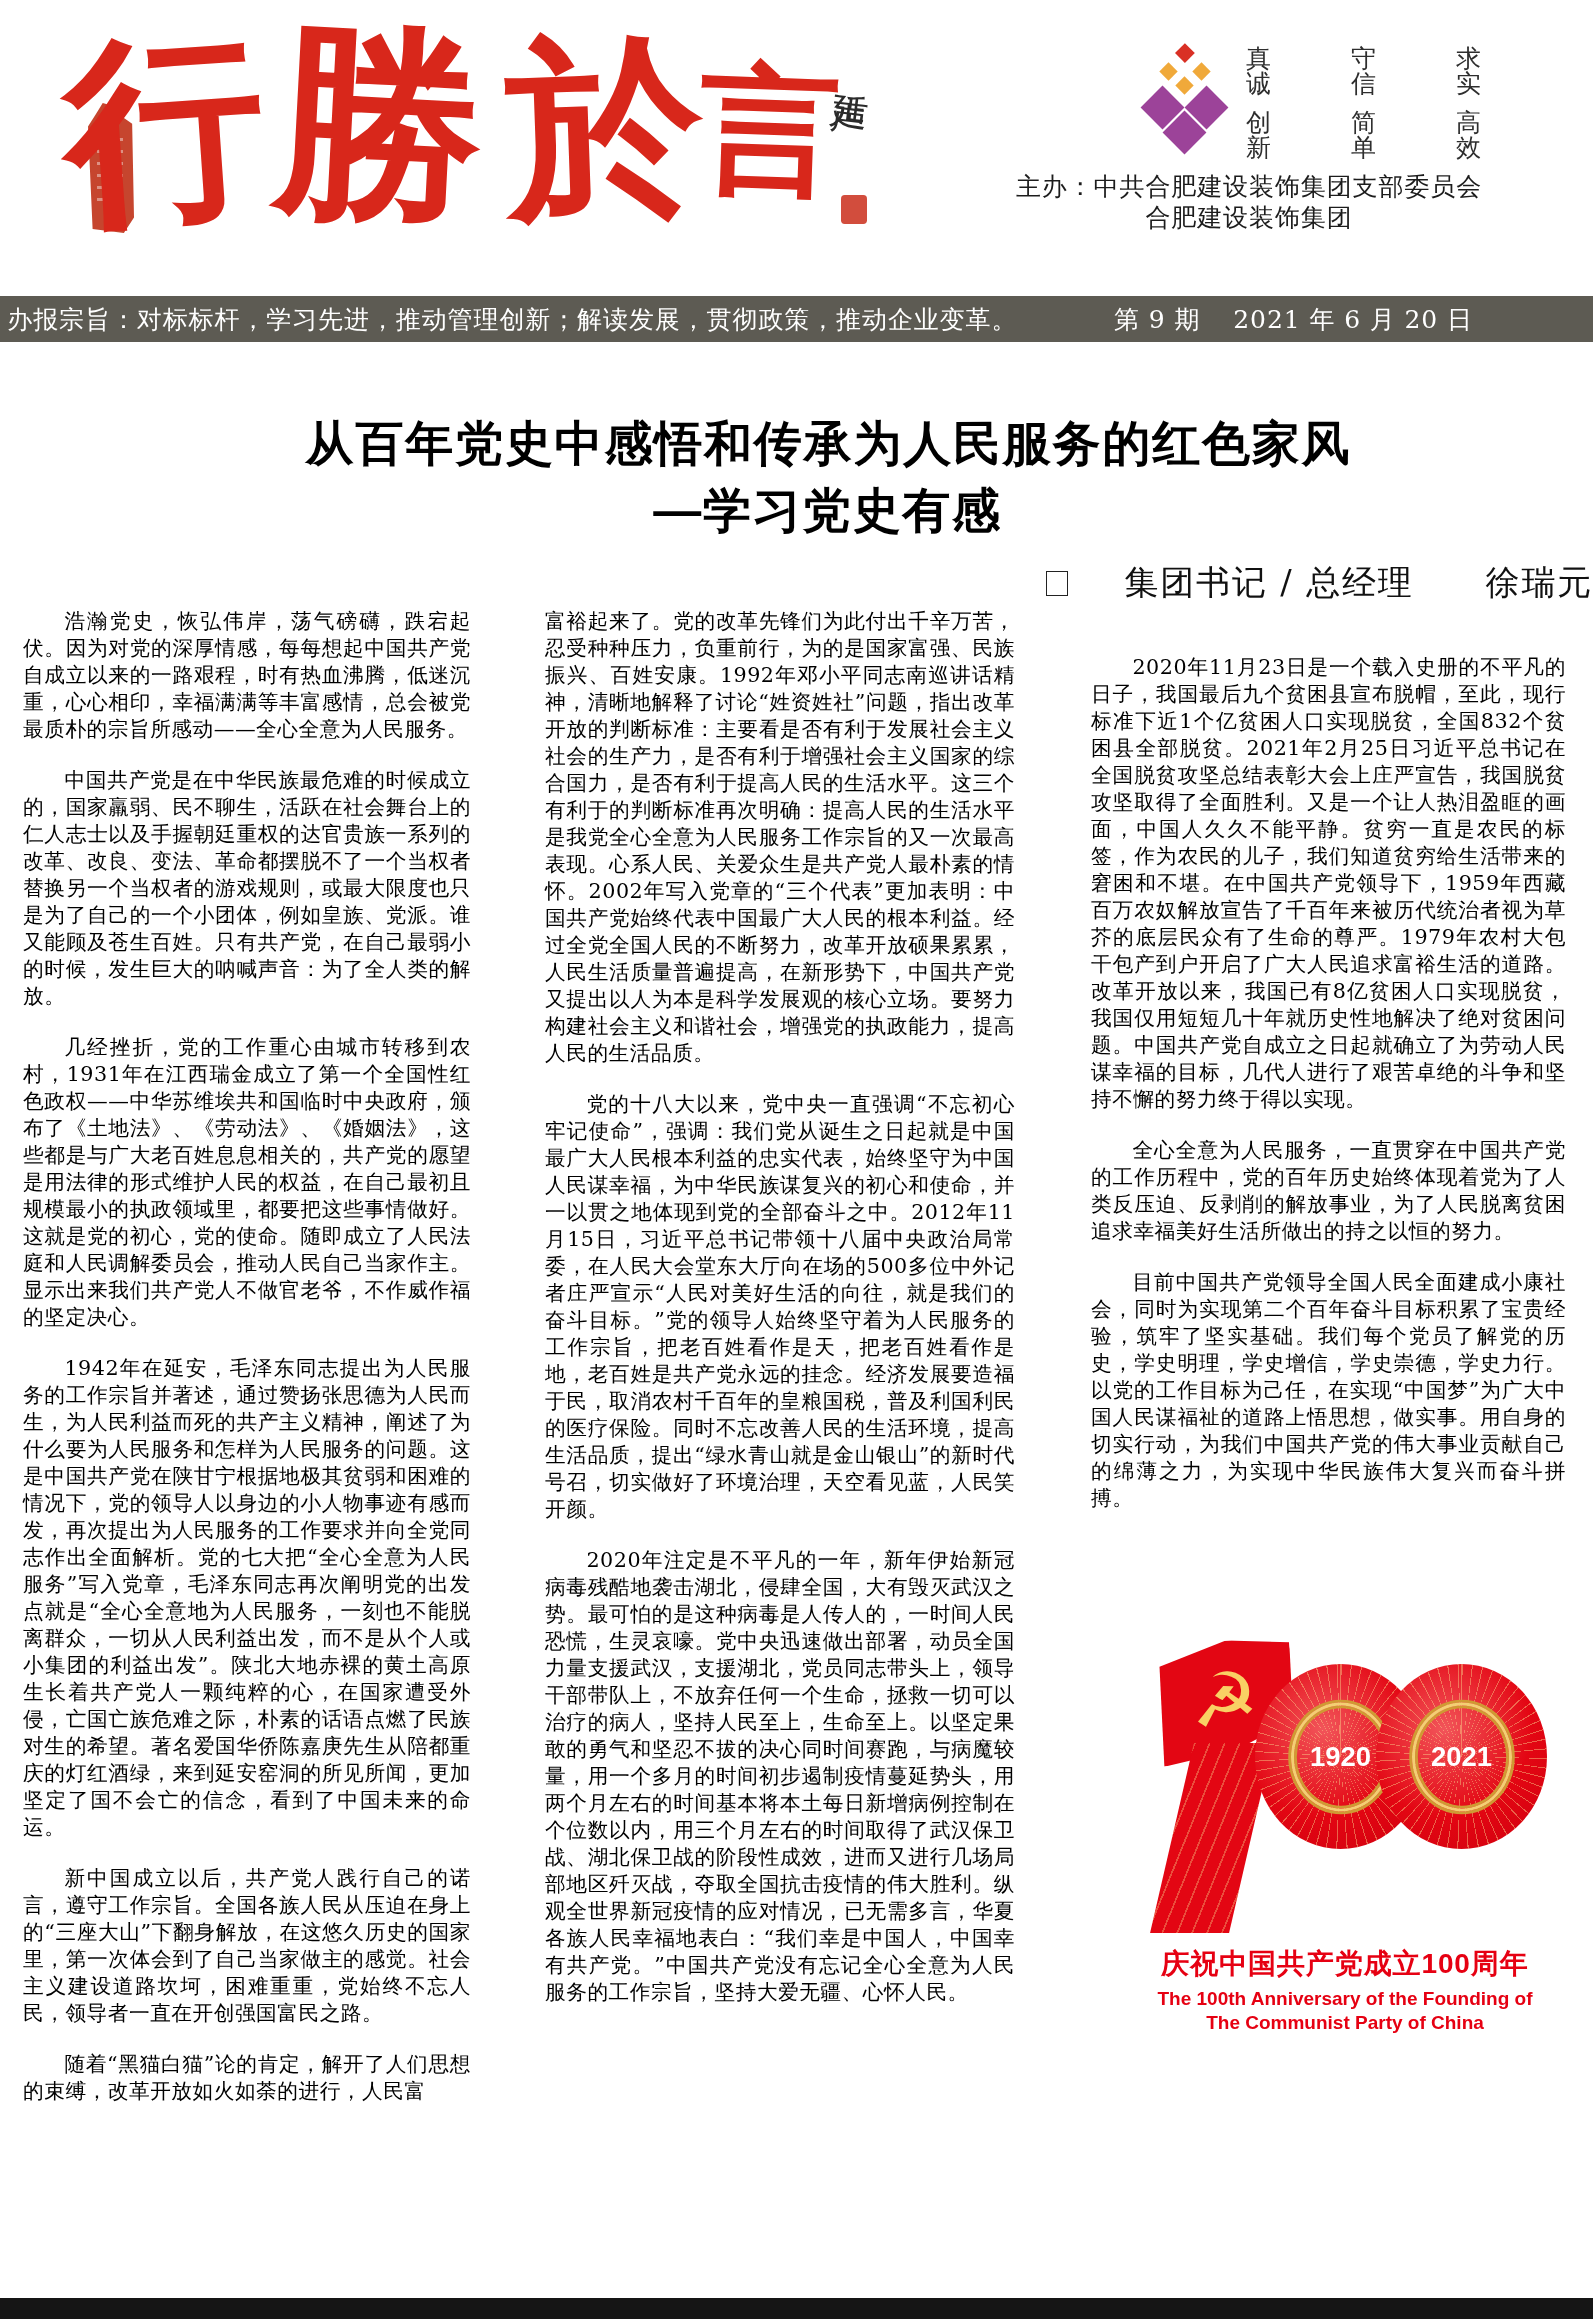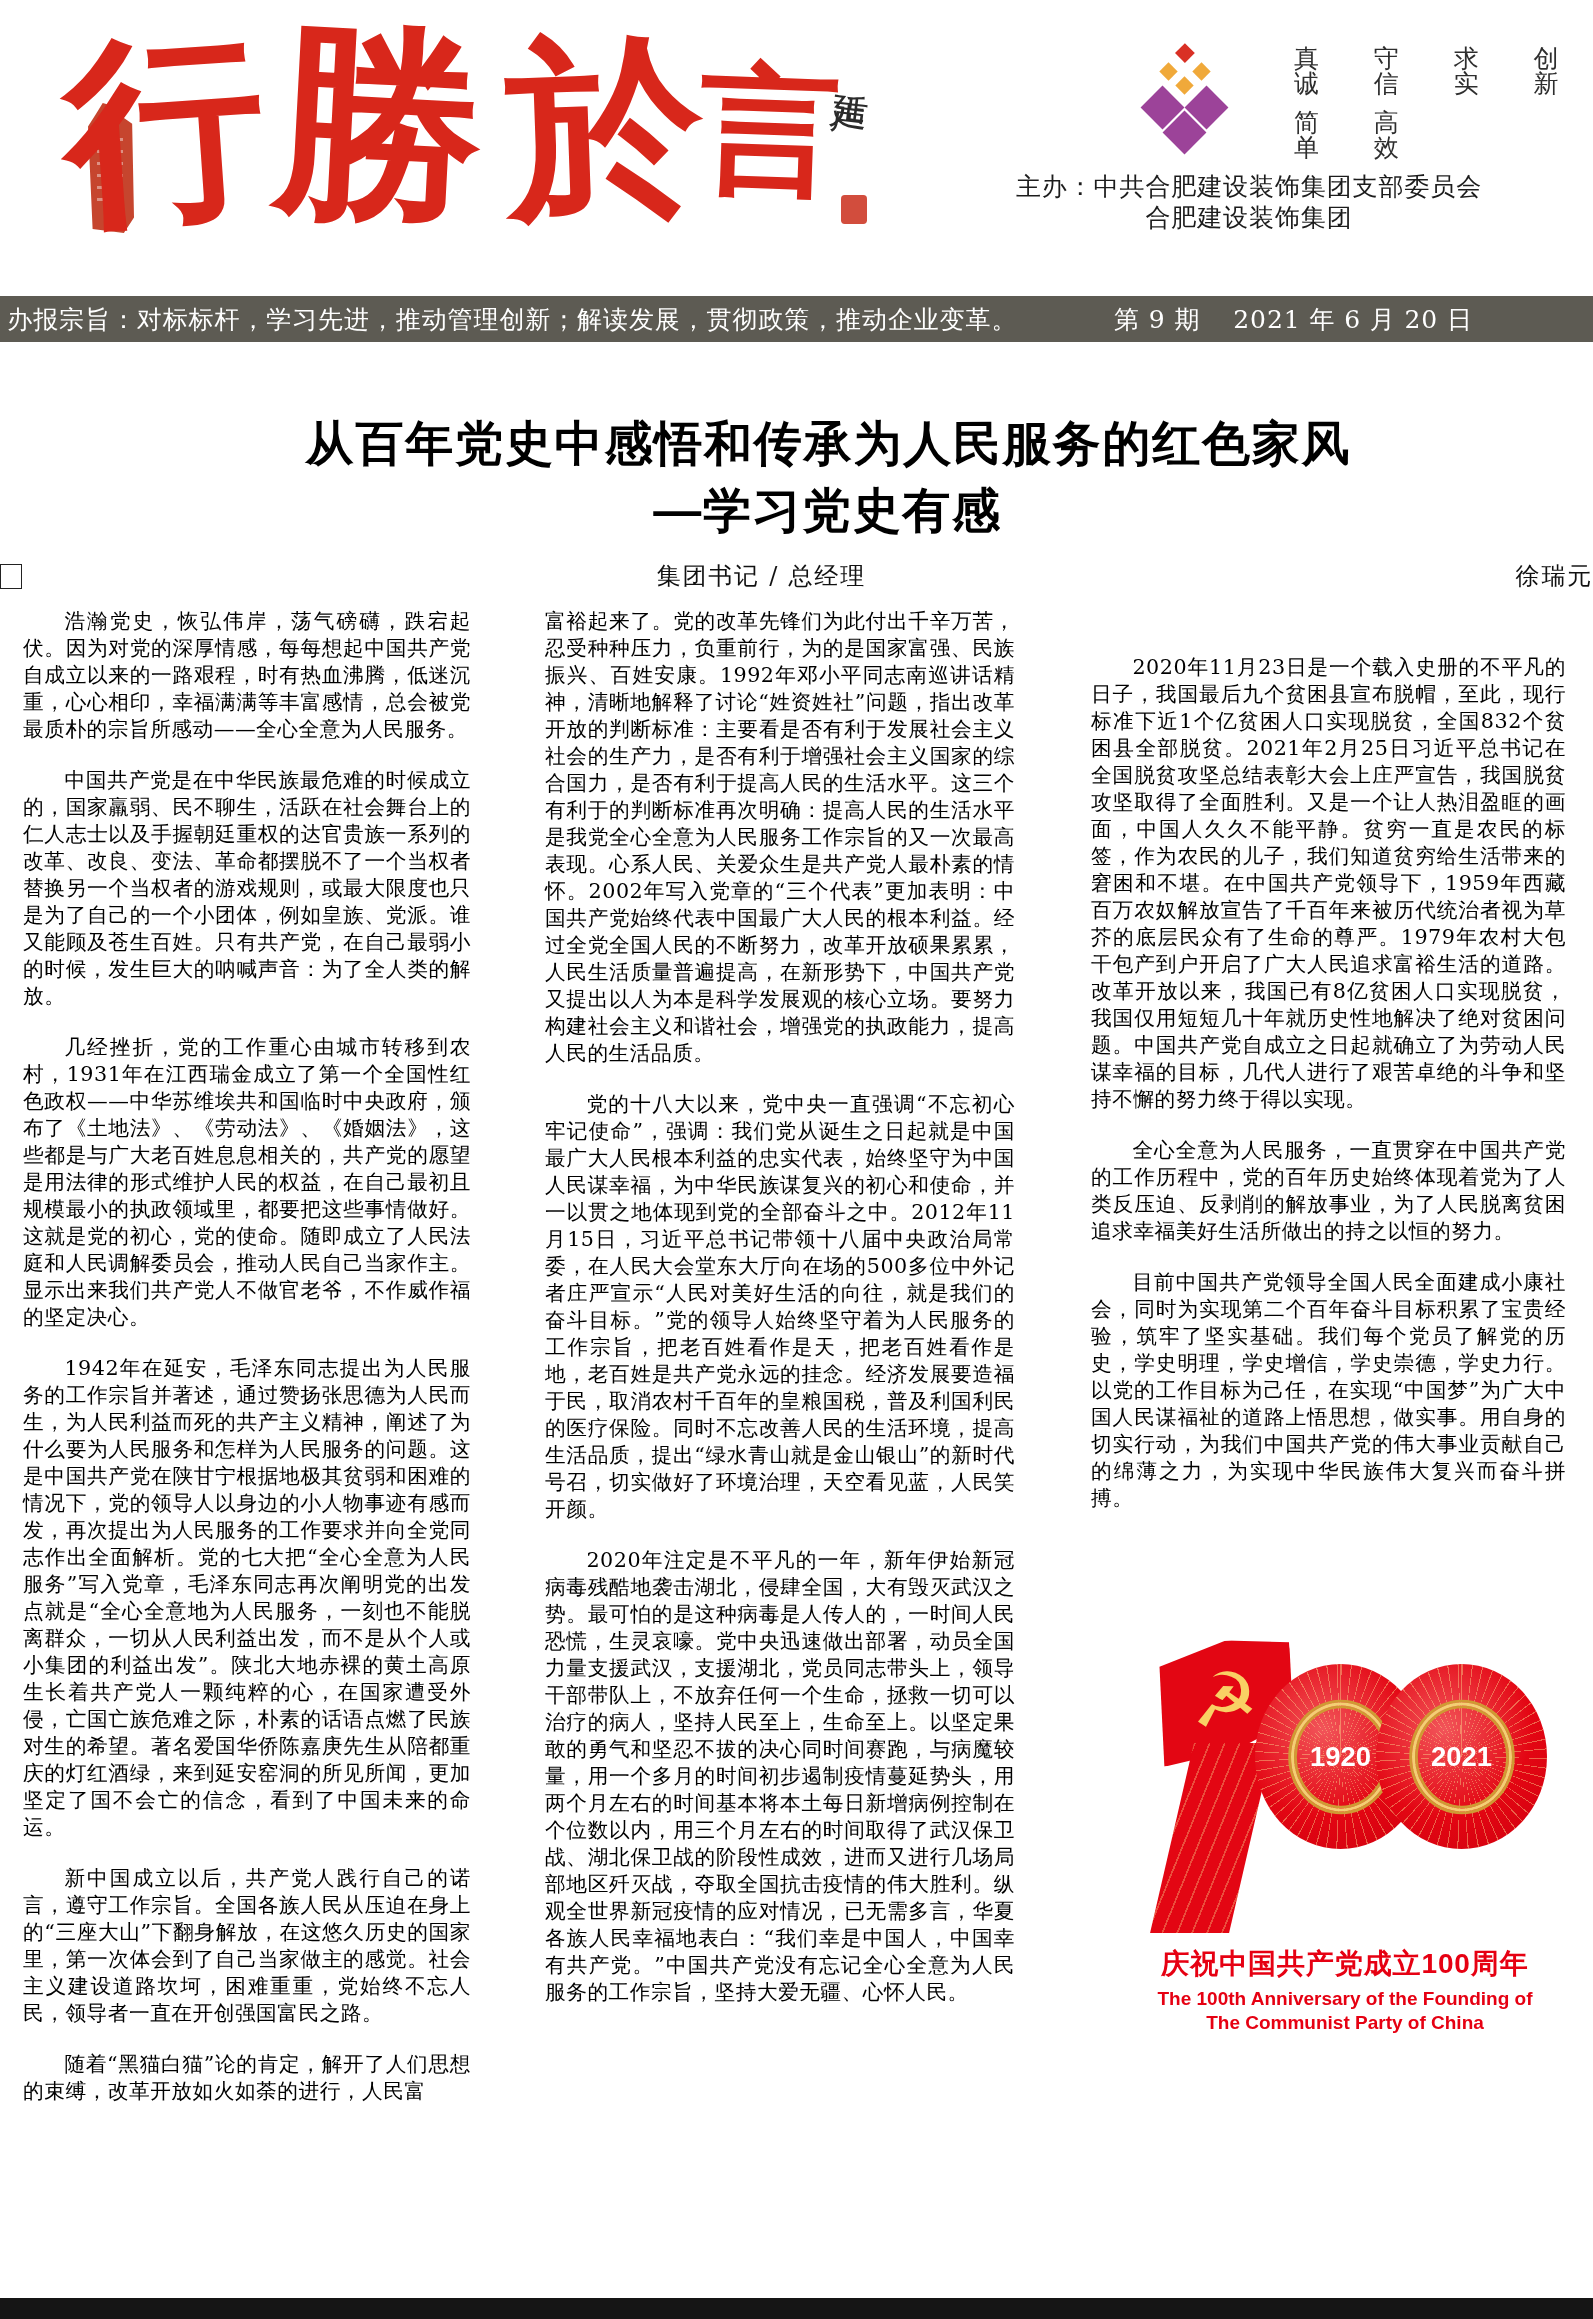--- a/index.html
+++ b/index.html
@@ -45,22 +45,22 @@
   .d-red { left:39px; top:0;    width:13.8px; height:13.8px; background:#d93025; }
   .d-y1  { left:23px; top:19px; width:13px; height:13px; background:#f0a93a; }
   .d-y2  { left:56px; top:19px; width:13px; height:13px; background:#f0a93a; }
   .d-yc  { left:39px; top:33px; width:13px; height:13px; background:#f0a93a; }
   .d-p1  { left:8.3px;  top:46px; width:31px; height:31px; background:#9c4399; }
   .d-p2  { left:52px; top:46px; width:31px; height:31px; background:#9c4399; }
   .d-p3  { left:30px; top:71px; width:31px; height:31px; background:#9c4399; }
 
   .motto {
     position:absolute; left:1246px; top:46px; width:262px;
-    display:grid; grid-template-columns:1fr 1fr 1fr 1fr; column-gap:53px; row-gap:13.8px;
-    font-size:25px; line-height:1; color:#2e2e2e; letter-spacing:1.8px;margin-left:48px;
+    display:grid; grid-template-columns:1fr 1fr 1fr; column-gap:53px; row-gap:13.8px;
+    font-size:25px; line-height:1; color:#2e2e2e; letter-spacing:1.8px;
   }
 
   .org {
     position:absolute; left:955px; top:173px; width:588px; text-align:center;
     font-size:25px; color:#1c1c1c; line-height:1.12; letter-spacing:0.9px;
   }
   .org .l2 { margin-top:2.8px; }
   .org .l3 { margin-top:5.5px; }
 
   
@@ -76,22 +76,22 @@
   .title-line {
     position:absolute; left:0; width:1593px; text-align:center;
     font-family:"Liberation Sans", sans-serif; font-weight:700; color:#000;
     font-size:48px; letter-spacing:1.8px; line-height:1.1;
   }
   .title1 { top:418px;padding-left:32px; }
   .title2 { top:485px; transform:translateX(31px); }
 
   .byline {
     position:absolute; left:0; top:560px; width:1593px;
-    display:flex; justify-content:space-between; align-items:center;
-    font-size:24px; color:#111; letter-spacing:1.8px;
+    display:flex; justify-content:flex-end; align-items:center;
+    font-size:34px; color:#111; letter-spacing:1.8px;
   }
   .byline .sq { width:20px; height:23px; border:1.8px solid #222; margin-right:57px; }
   .byline .author { margin-left:72px; }
 
   
   .col {
     position:absolute; font-size:20.7px; line-height:27px; letter-spacing:0.5px;
     text-align:justify; color:#000000;
   }
   #col-0 { left:23px;   top:608px; width:448px; }

